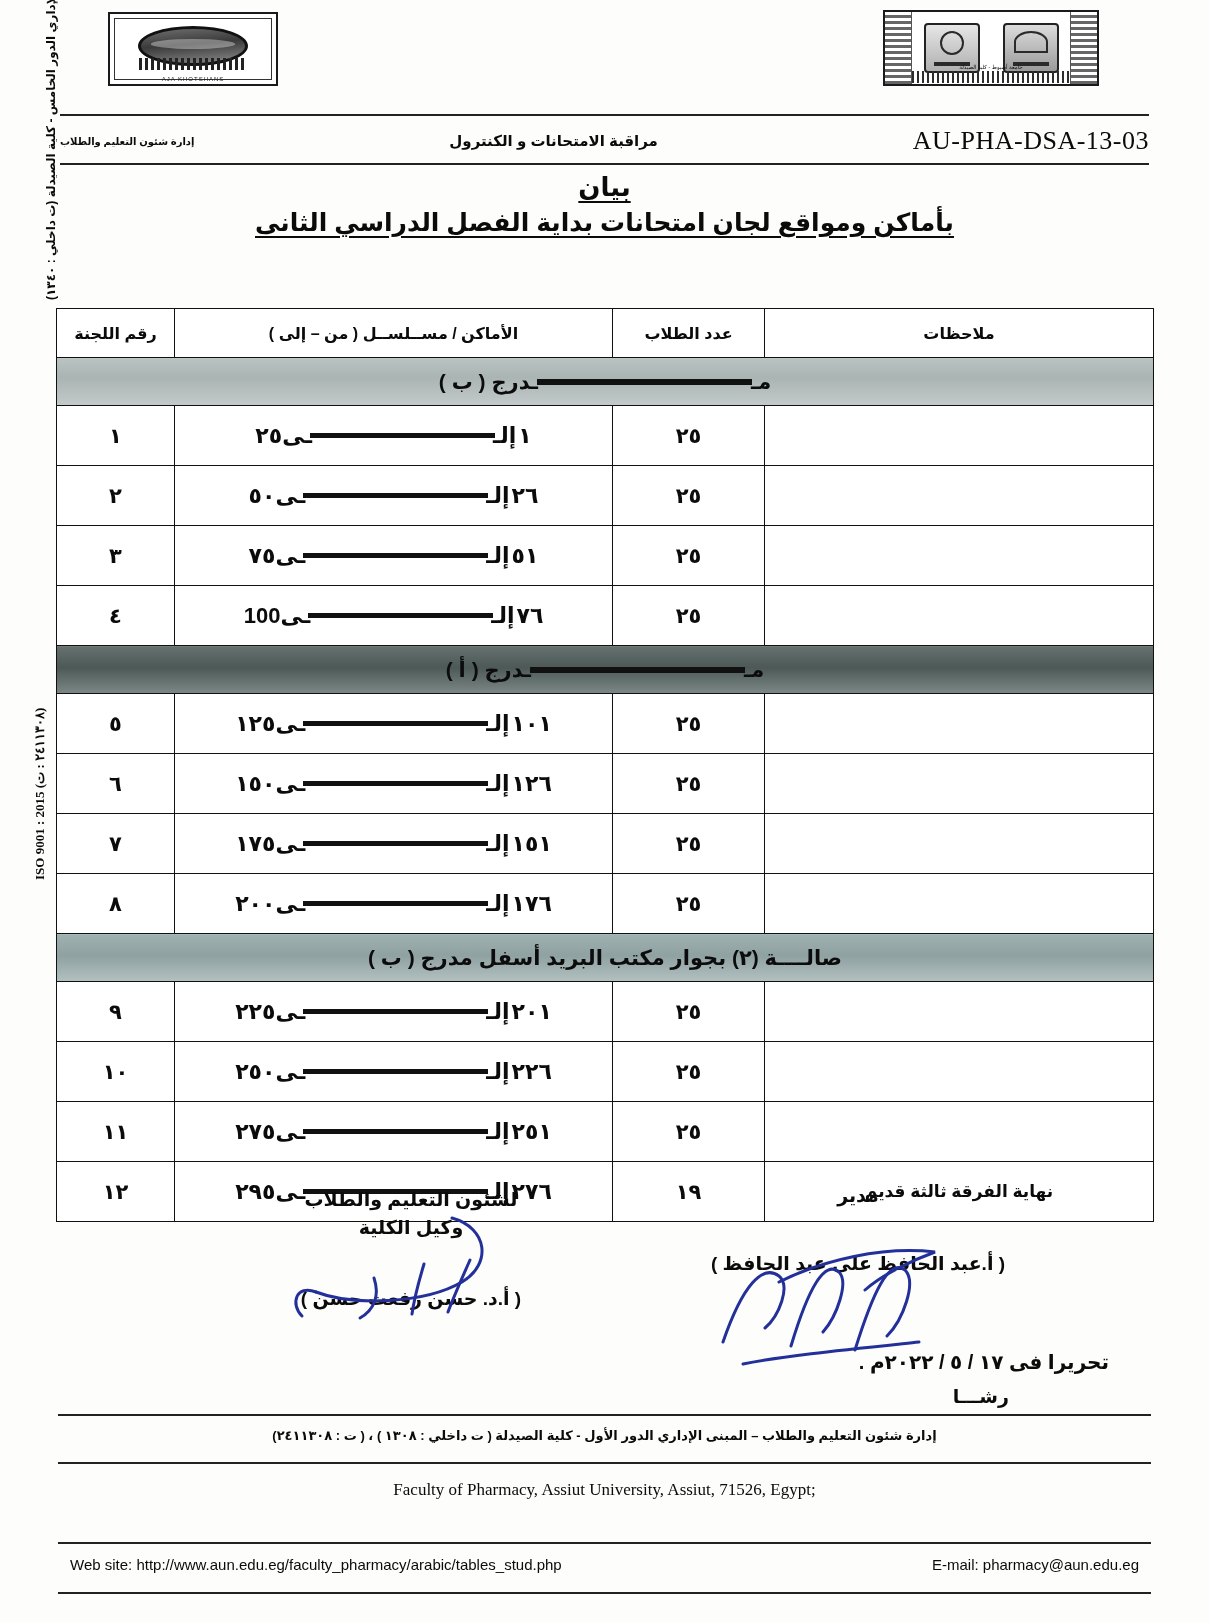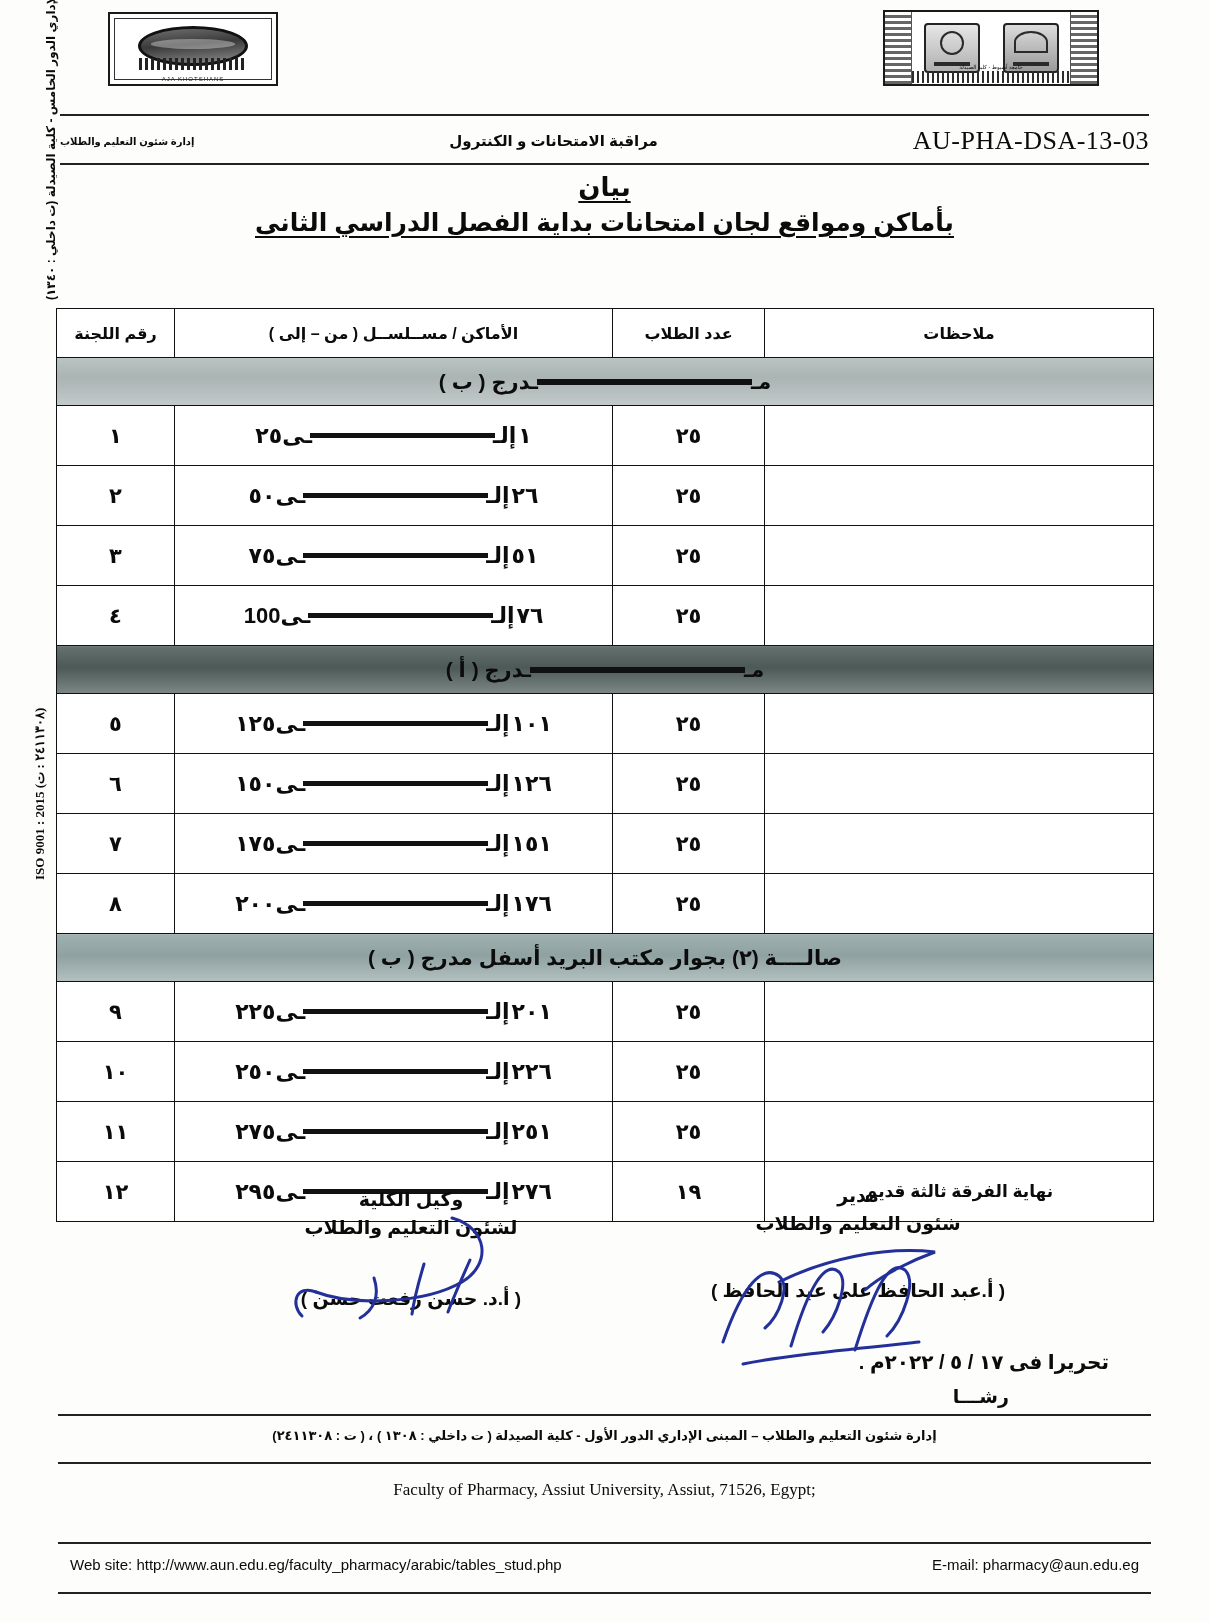--- a/index.html
+++ b/index.html
@@ -348,36 +348,35 @@
               <span>٢٩٥</span>
             </span></td>
           <td class="cell">١٢</td>
         </tr>
       </tbody>
   </table>
 
   <div class="sigs">
     <div class="sig right">
       <div>مدير</div>
-      <div>شئون التعليم والطلاب</div>
       <div class="name">( أ.عبد الحافظ على عبد الحافظ )</div>
       <svg class="ink" width="300" height="150" style="left:-10px;top:42px;" viewBox="0 0 300 150">
         <g fill="none" stroke="#24309a" stroke-width="3" stroke-linecap="round">
           <path d="M40,118 C60,60 80,40 96,52 C108,62 96,92 82,104"></path>
           <path d="M108,122 C126,62 142,36 156,48 C166,58 154,92 140,108"></path>
           <path d="M172,126 C190,68 206,34 222,46 C234,58 220,96 204,112"></path>
           <path d="M96,58 C140,36 200,22 252,28 C230,36 200,50 182,66"></path>
           <path d="M60,140 C100,132 160,126 236,118"></path>
         </g>
       </svg>
     </div>
 
     <div class="sig left">
+      <div>لشئون التعليم والطلاب</div>
       <div>وكيل الكلية</div>
-      <div>لشئون التعليم والطلاب</div>
       <div class="name">( أ.د. حسن رفعت حسن )</div>
       <svg class="ink" width="300" height="140" style="left:10px;top:14px;" viewBox="0 0 300 140">
         <g fill="none" stroke="#24309a" stroke-width="3" stroke-linecap="round">
           <path d="M196,18 C232,28 236,64 206,82 C168,104 96,106 60,92"></path>
           <path d="M60,92 C40,84 34,104 46,116"></path>
           <path d="M214,60 C206,78 198,96 192,112"></path>
           <path d="M168,64 C162,84 158,100 156,114"></path>
           <path d="M118,78 C124,96 118,110 104,118"></path>
         </g>
       </svg>

